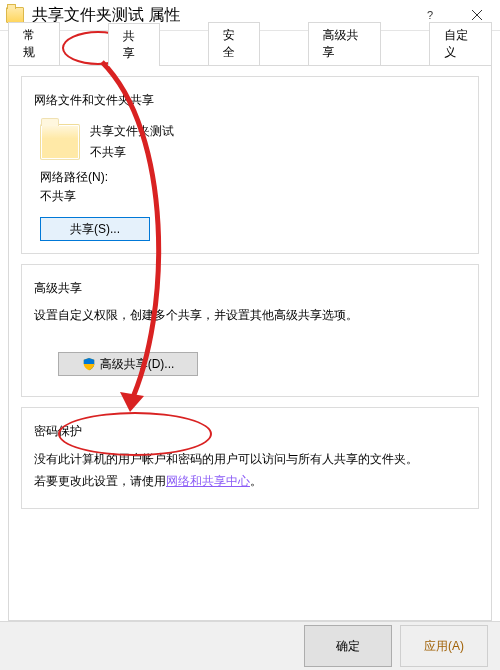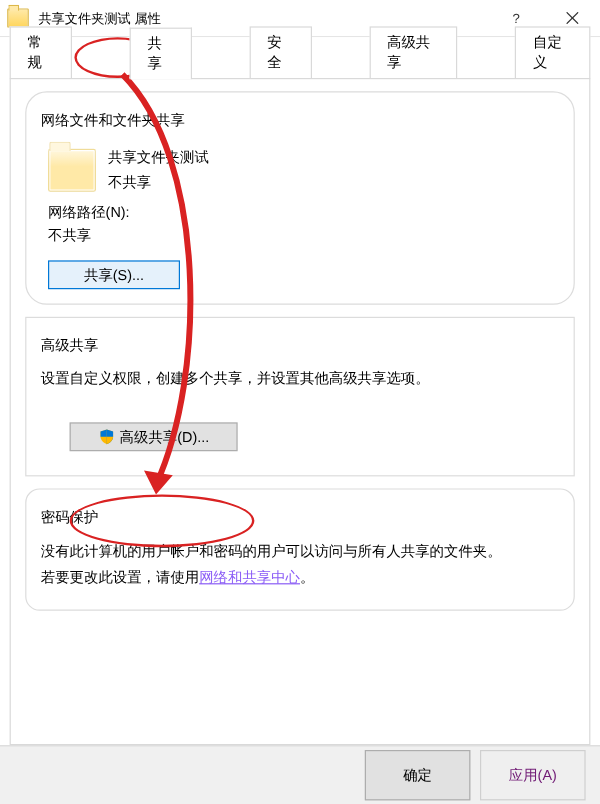--- a/index.html
+++ b/index.html
@@ -39,21 +39,21 @@
     left: 0;
     width: 7px;
     height: 4px;
     background: #ffe9a7;
     border: 1px solid #dcb84a;
     border-bottom: none;
     border-radius: 1px 1px 0 0;
   }
   .titlebar .title {
     flex: 1;
-    font-size: 11px;
+    font-size: 16px;
   }
   .titlebar .winbtn {
     width: 46px;
     height: 30px;
     display: flex;
     align-items: center;
     justify-content: center;
     color: #333;
   }
   .titlebar svg { width: 10px; height: 10px; }
@@ -160,21 +160,21 @@
     display: inline-flex;
     align-items: center;
     justify-content: center;
     gap: 4px;
   }
   .winbutton.highlight {
     border: 1px solid #0078d7;
     background: #e5f1fb;
   }
   .winbutton:disabled {
-    color: #701a75;
+    color: #a16207;
     border-color: #cfcfcf;
     background: #efefef;
   }
   .shield {
     width: 14px;
     height: 14px;
   }
 
   .link {
     color: #8b5cf6;
@@ -250,21 +250,21 @@
 <div class="tabstrip">
   <div class="tab">常规</div>
   <div class="tab active">共享</div>
   <div class="tab">安全</div>
   <div class="tab">高级共享</div>
   <div class="tab">自定义</div>
 </div>
 
 <div class="tabcontent">
 
-  <div class="group" style="padding-top:18px;border-radius:18px;">
+  <div class="group" style="padding-top:18px;">
     <span class="group-title">网络文件和文件夹共享</span>
 
     <div class="folder-row">
       <div class="big-folder"></div>
       <div>
         <div style="margin-bottom:4px;">共享文件夹测试</div>
         <div>不共享</div>
       </div>
     </div>
 
@@ -285,21 +285,21 @@
       <svg class="shield" viewBox="0 0 16 16">
         <path d="M8 1 L14 3 V8 C14 11 11 14 8 15 C5 14 2 11 2 8 V3 Z" fill="#ffb900"></path>
         <path d="M8 1 L14 3 V8 C14 11 11 14 8 15 V1 Z" fill="#0078d7"></path>
         <path d="M8 1 L2 3 V8 L8 8 Z" fill="#0078d7"></path>
         <path d="M8 8 L14 8 V8 C14 11 11 14 8 15 Z" fill="#ffb900"></path>
       </svg>
       <span>高级共享(D)...</span>
     </button>
   </div>
 
-  <div class="group" style="padding-top:18px; padding-bottom:18px;border-radius:12px;">
+  <div class="group" style="padding-top:18px; padding-bottom:18px;">
     <span class="group-title">密码保护</span>
 
     <div class="plain-line" style="margin:0 0 4px 0; line-height:1.6;">没有此计算机的用户帐户和密码的用户可以访问与所有人共享的文件夹。</div>
 
     <div class="plain-line" style="margin:0;">
       <span>若要更改此设置，请使用</span><span class="link">网络和共享中心</span><span>。</span>
     </div>
   </div>
 
 </div>

